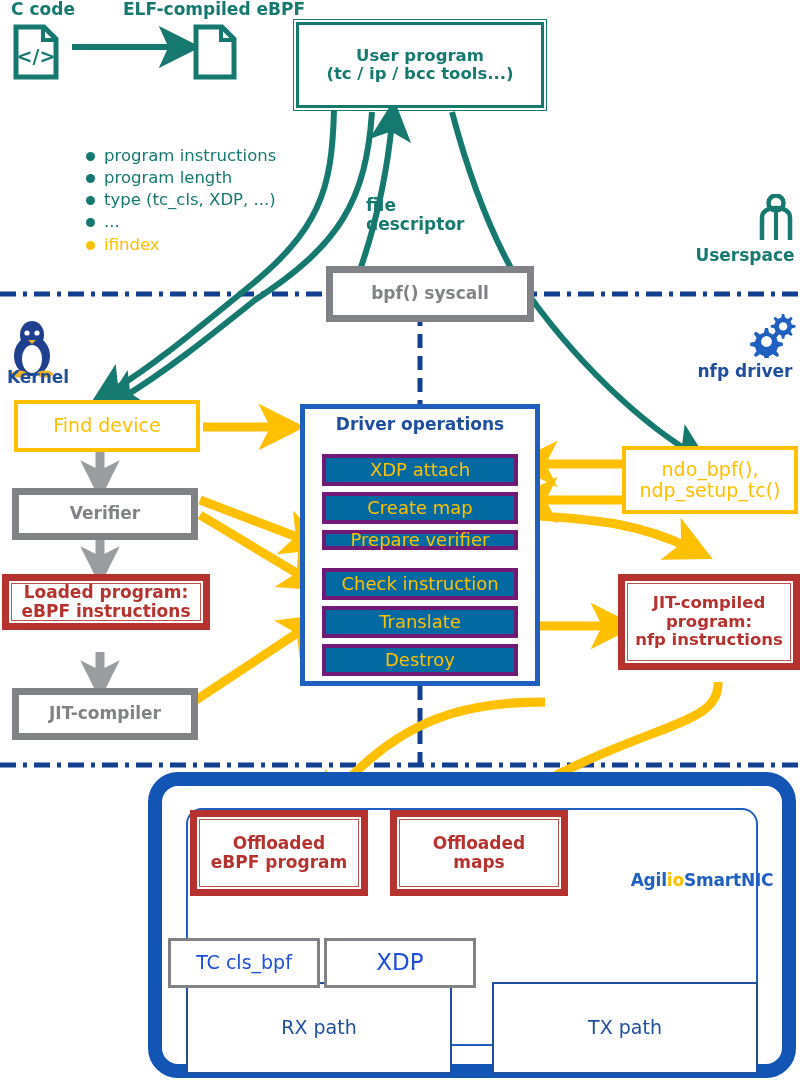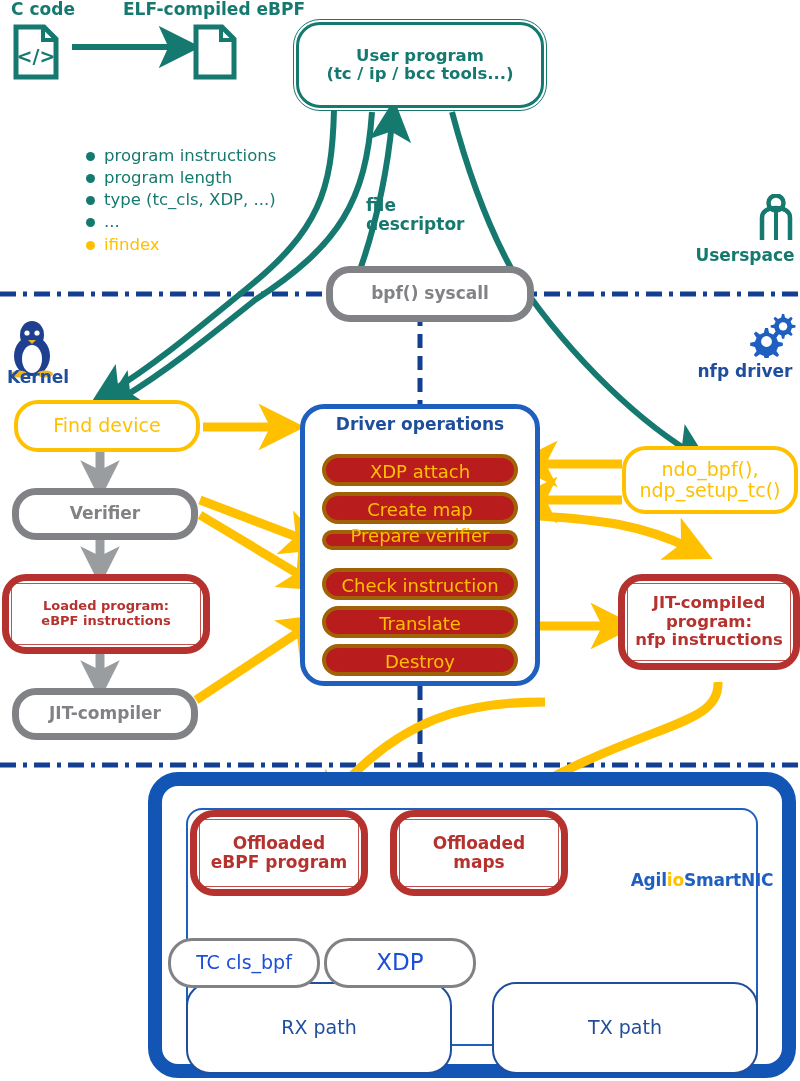--- a/index.html
+++ b/index.html
@@ -10,28 +10,28 @@
 
   .lbl{position:absolute;text-align:center;line-height:1.12;}
 
   
   .teal-txt{color:#16796f;font-weight:bold;}
   .blue-txt{color:#1f4e9c;font-weight:bold;}
 
   
   .box{position:absolute;box-sizing:border-box;display:flex;
        align-items:center;justify-content:center;text-align:center;
-       line-height:1.12;background:#ffffff;border-radius:24px;}
+       line-height:1.12;background:#ffffff;}
 
   .box-teal{border:3px solid #16796f;outline:1px solid #16796f;
             outline-offset:2px;color:#16796f;font-weight:bold;}
   .box-grey-outer{border:7px solid #808285;color:#808285;font-weight:bold;}
   .box-grey-thin{border:2px solid #808285;color:#1d4ed8;}
   .box-gold{border:4px solid #ffc000;color:#ffc000;}
-  .box-gold-sub{border:4px solid #a16207;color:#ffc000;background:#b91c1c;align-items:flex-end;}
+  .box-gold-sub{border:4px solid #701a75;color:#ffc000;background:#0369a1;}
   .box-red{border:7px solid #b5322e;color:#b5322e;font-weight:bold;}
   .box-blue-outer{border:5px solid #1f5fbf;}
   .box-blue-thin{border:2px solid #1f4e9c;color:#1f4e9c;}
 
   .inner-hair{position:absolute;left:2px;top:2px;right:2px;bottom:2px;
               border:1px solid currentColor;pointer-events:none;opacity:.85;}
 
   
   #bullets{position:absolute;left:86px;top:146px;width:270px;}
   #bullets .bl{display:flex;align-items:flex-start;gap:9px;
@@ -217,21 +217,21 @@
 <div class="lbl blue-txt" style="left:690px;top:362px;width:110px;font-size:17px;">nfp driver</div>
 
 <div class="box box-gold" style="left:14px;top:400px;width:186px;height:52px;font-size:19px;">
   <span>Find device</span>
 </div>
 
 <div class="box box-grey-outer" style="left:12px;top:488px;width:186px;height:52px;font-size:17px;">
   <span>Verifier</span>
 </div>
 
-<div class="box box-red" style="left:2px;top:574px;width:208px;height:80px;font-size:13px;flex-direction:column;">
+<div class="box box-red" style="left:2px;top:574px;width:208px;height:56px;font-size:17px;flex-direction:column;">
   <span class="inner-hair"></span>
   <span>Loaded program:</span>
   <span>eBPF instructions</span>
 </div>
 
 <div class="box box-grey-outer" style="left:12px;top:688px;width:186px;height:52px;font-size:17px;">
   <span>JIT-compiler</span>
 </div>
 
 <div class="box box-blue-outer" style="left:300px;top:404px;width:240px;height:282px;

